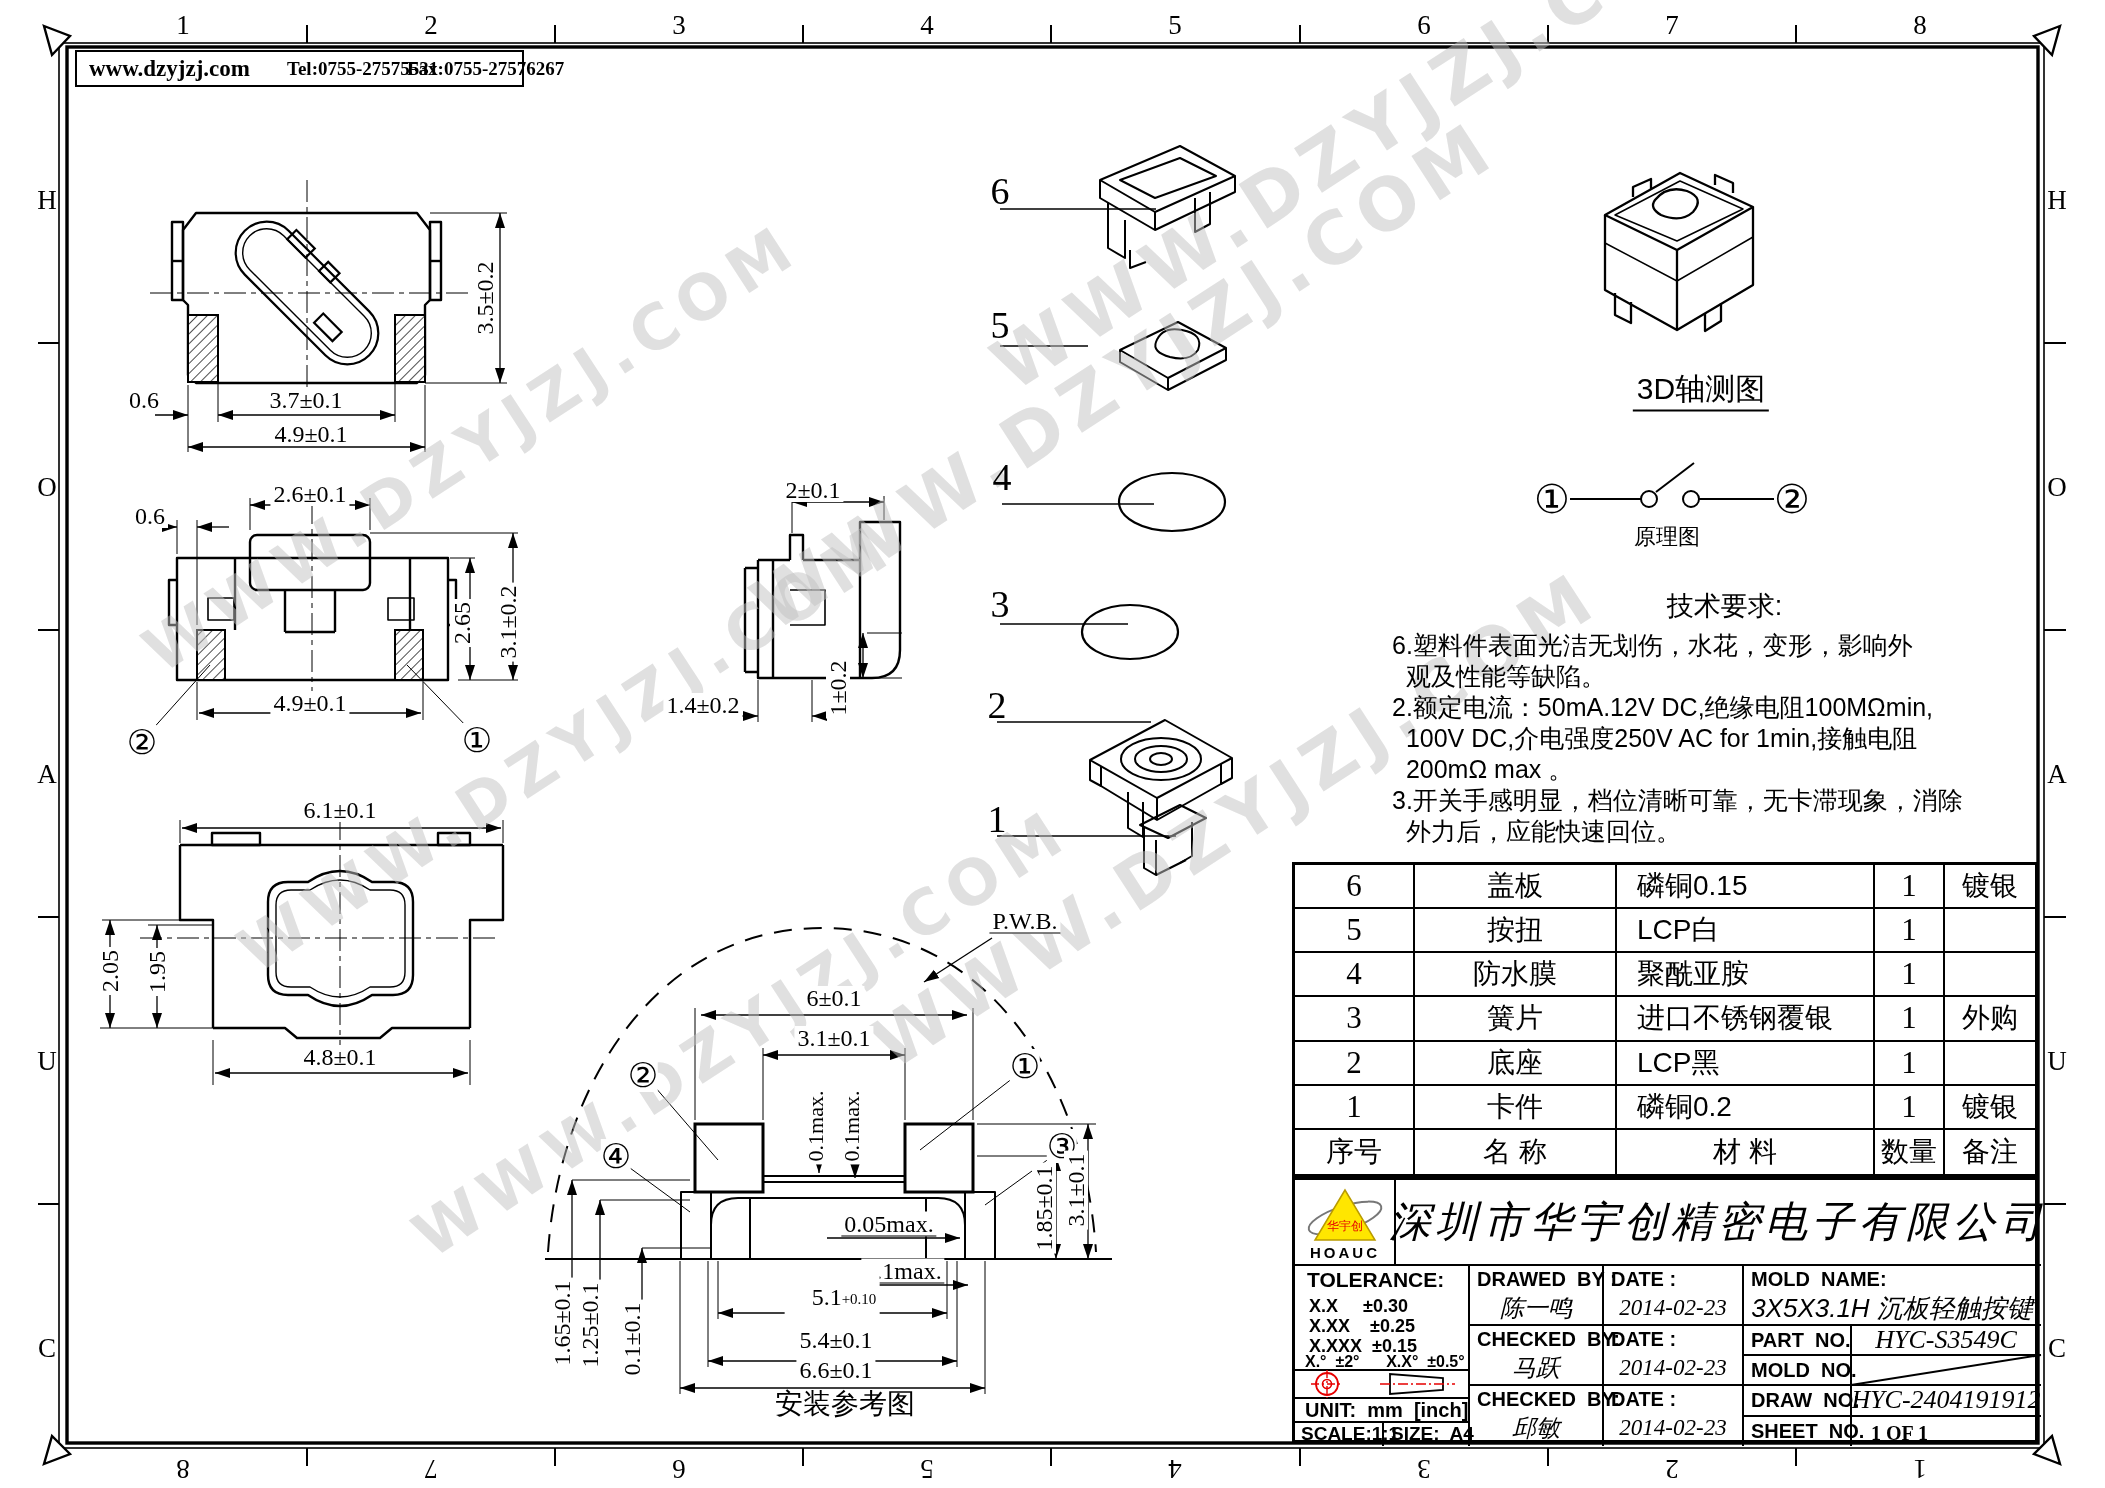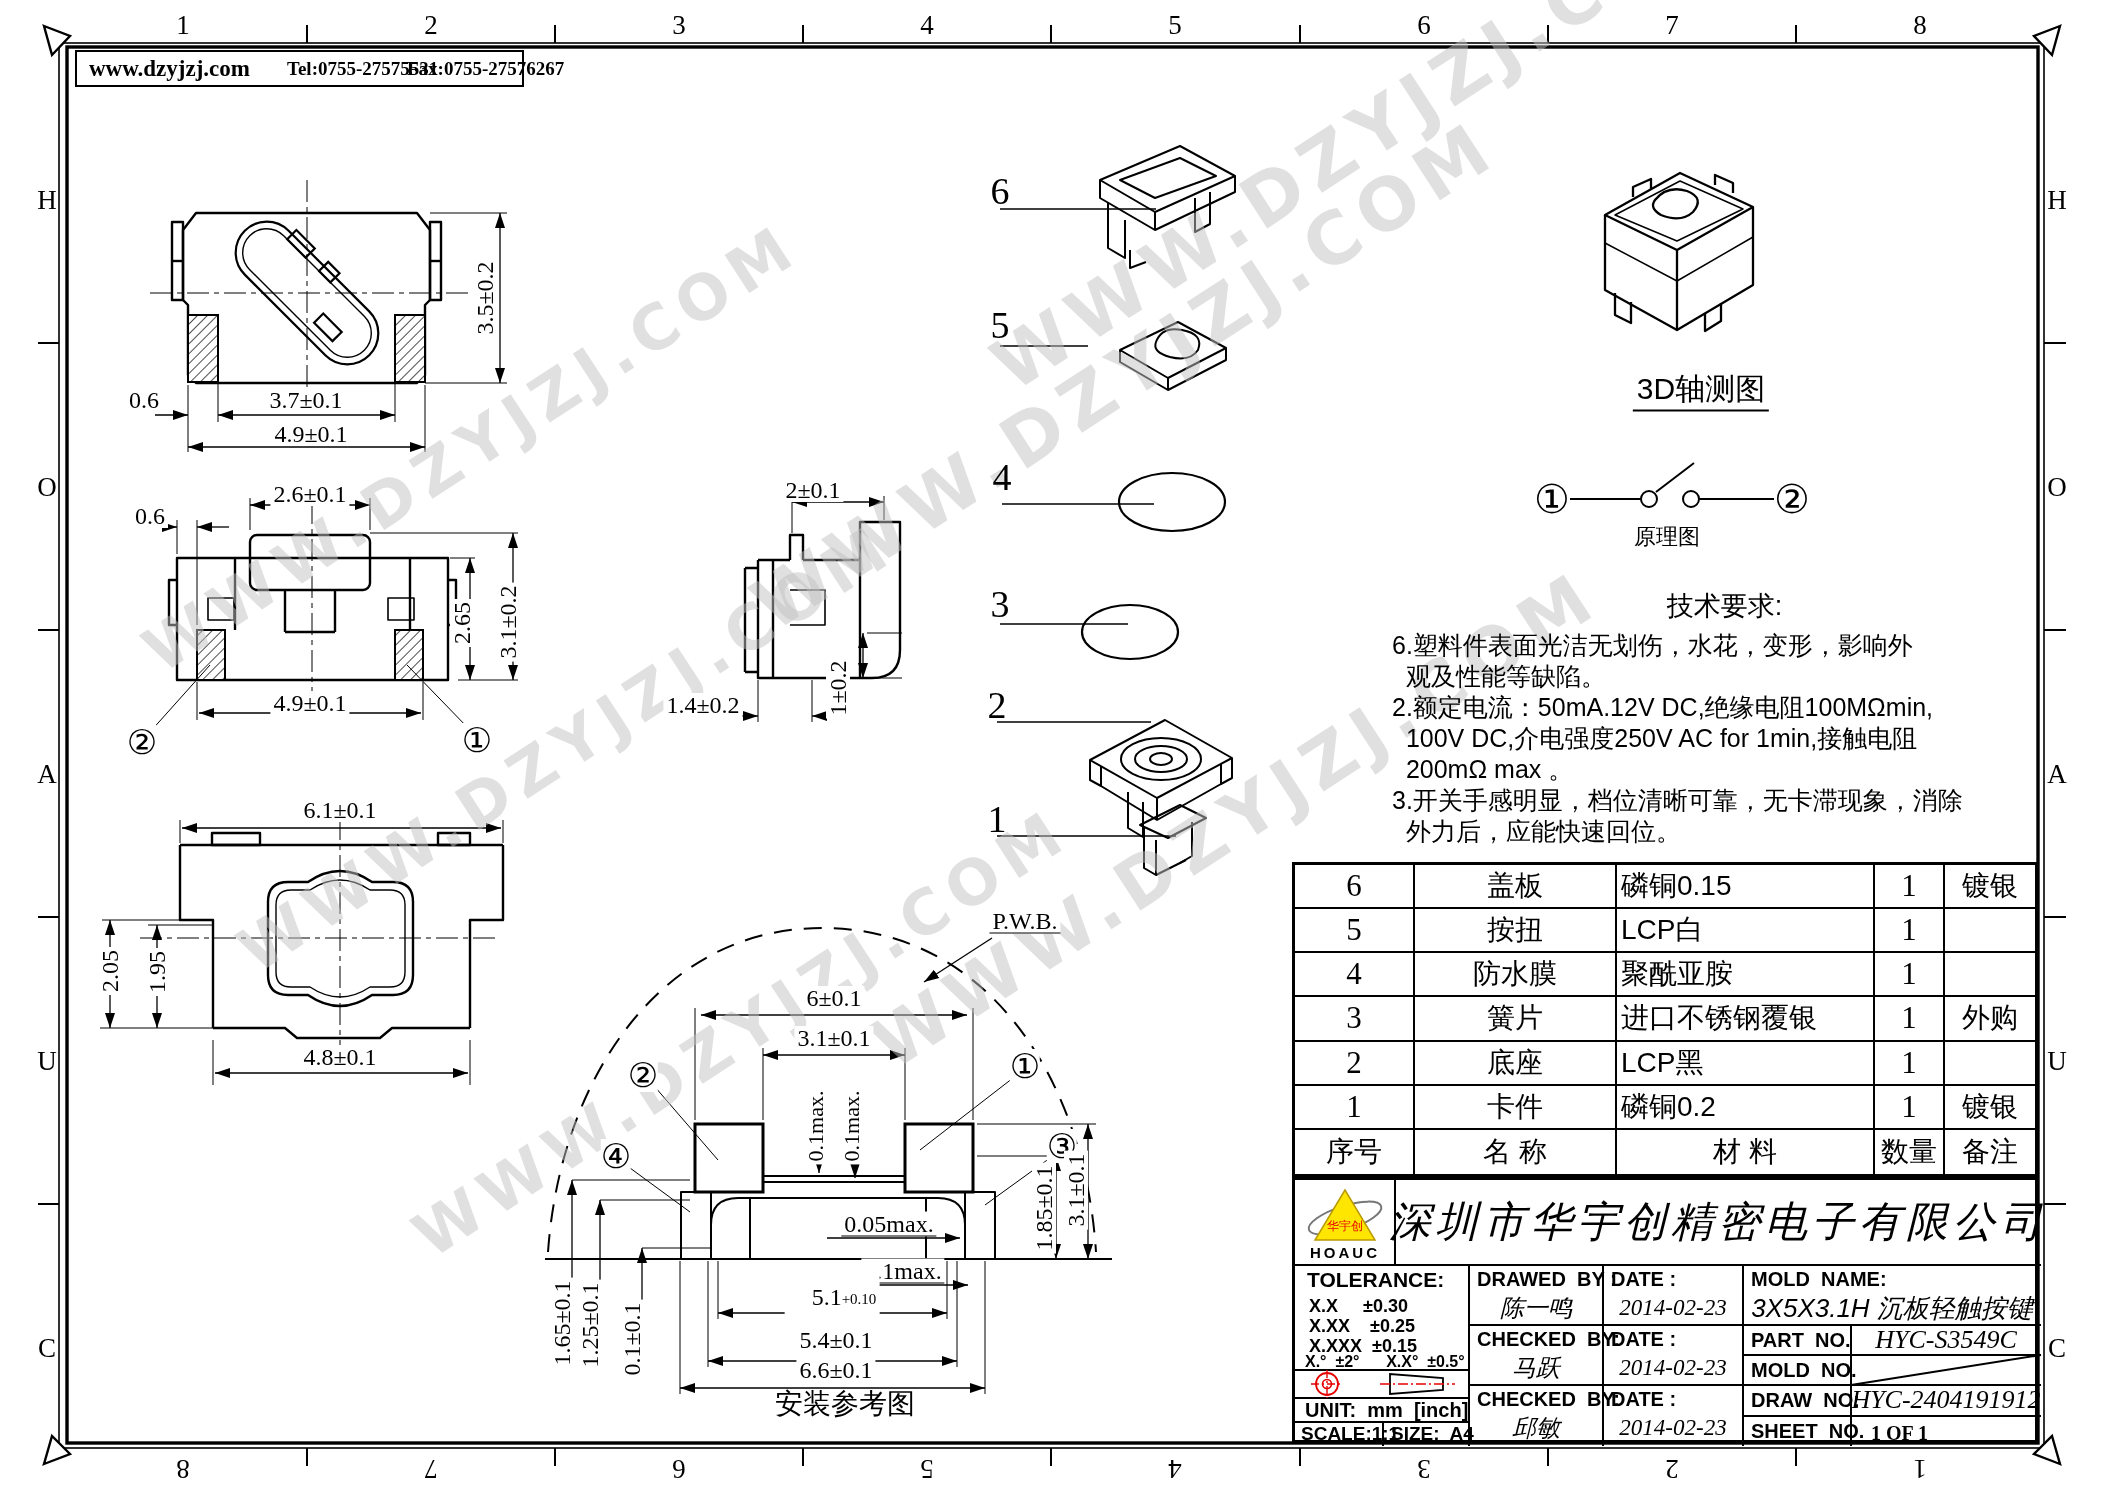--- a/index.html
+++ b/index.html
@@ -34,21 +34,21 @@
   .tech .l{font-size:25px;line-height:31px;white-space:pre;}
   
   .bom{position:absolute;left:1292px;top:862px;width:746px;height:315px;border:3px solid #000;
        box-sizing:border-box;display:grid;grid-template-rows:repeat(7,1fr);z-index:7;background:#fff;}
   .bom-row{display:grid;grid-template-columns:120px 202px 258px 70px 1fr;border-bottom:2px solid #000;}
   .bom-row:last-child{border-bottom:none;}
   .bom-cell{border-right:2px solid #000;display:flex;align-items:center;justify-content:center;
             font-size:28px;overflow:hidden;}
   .bom-cell:last-child{border-right:none;}
   .bom-cell.num{font-family:"Liberation Serif",serif;font-size:31px;}
-  .bom-cell.mat{justify-content:flex-start;padding-left:4px;}
+  .bom-cell.mat{justify-content:flex-start;padding-left:20px;}
   
   .tb{position:absolute;left:1292px;top:1177px;width:746px;height:266px;border:3px solid #000;
       box-sizing:border-box;z-index:7;background:#fff;}
   .tb .tl{position:absolute;transform:translateY(-50%);white-space:pre;font-weight:bold;font-size:20px;}
   .tb .tc{position:absolute;transform:translate(-50%,-50%);white-space:pre;font-style:italic;}
   .ser{font-family:"Liberation Serif",serif;font-weight:normal;}
   .logo-txt{position:absolute;left:50px;top:72px;transform:translate(-50%,-50%);
             font-size:15px;font-weight:bold;letter-spacing:3px;}
 </style>
 </head>

